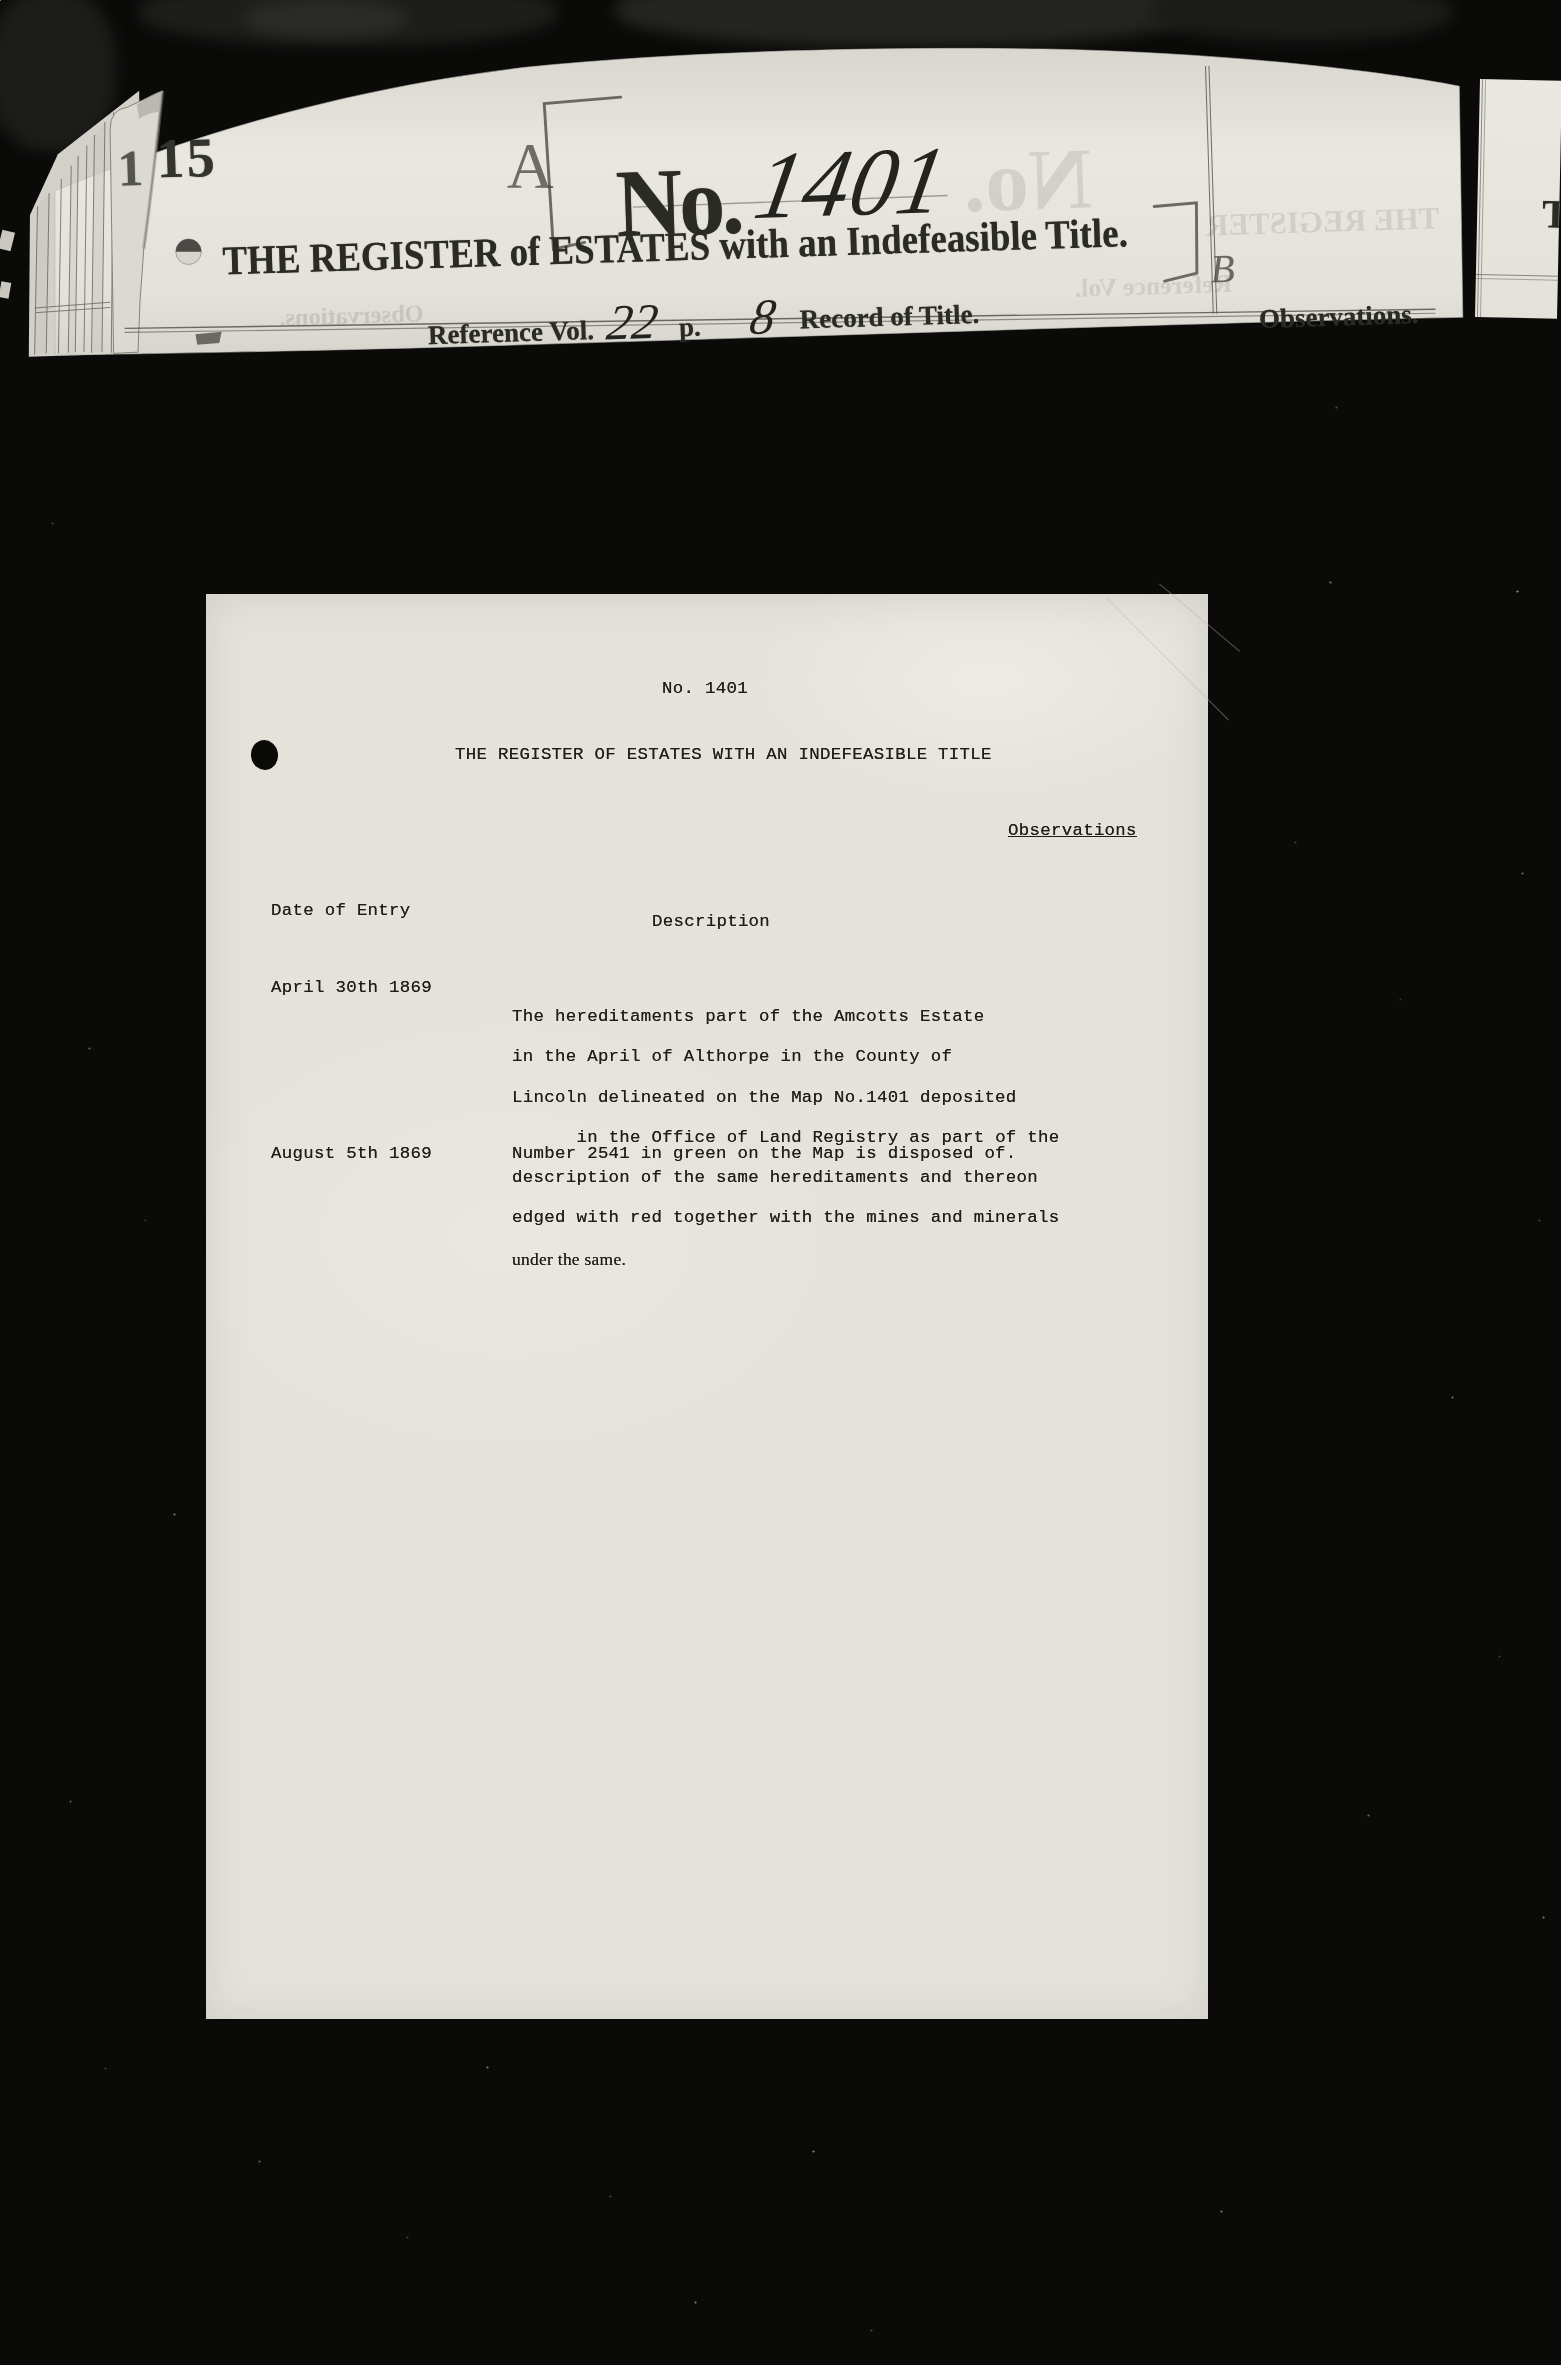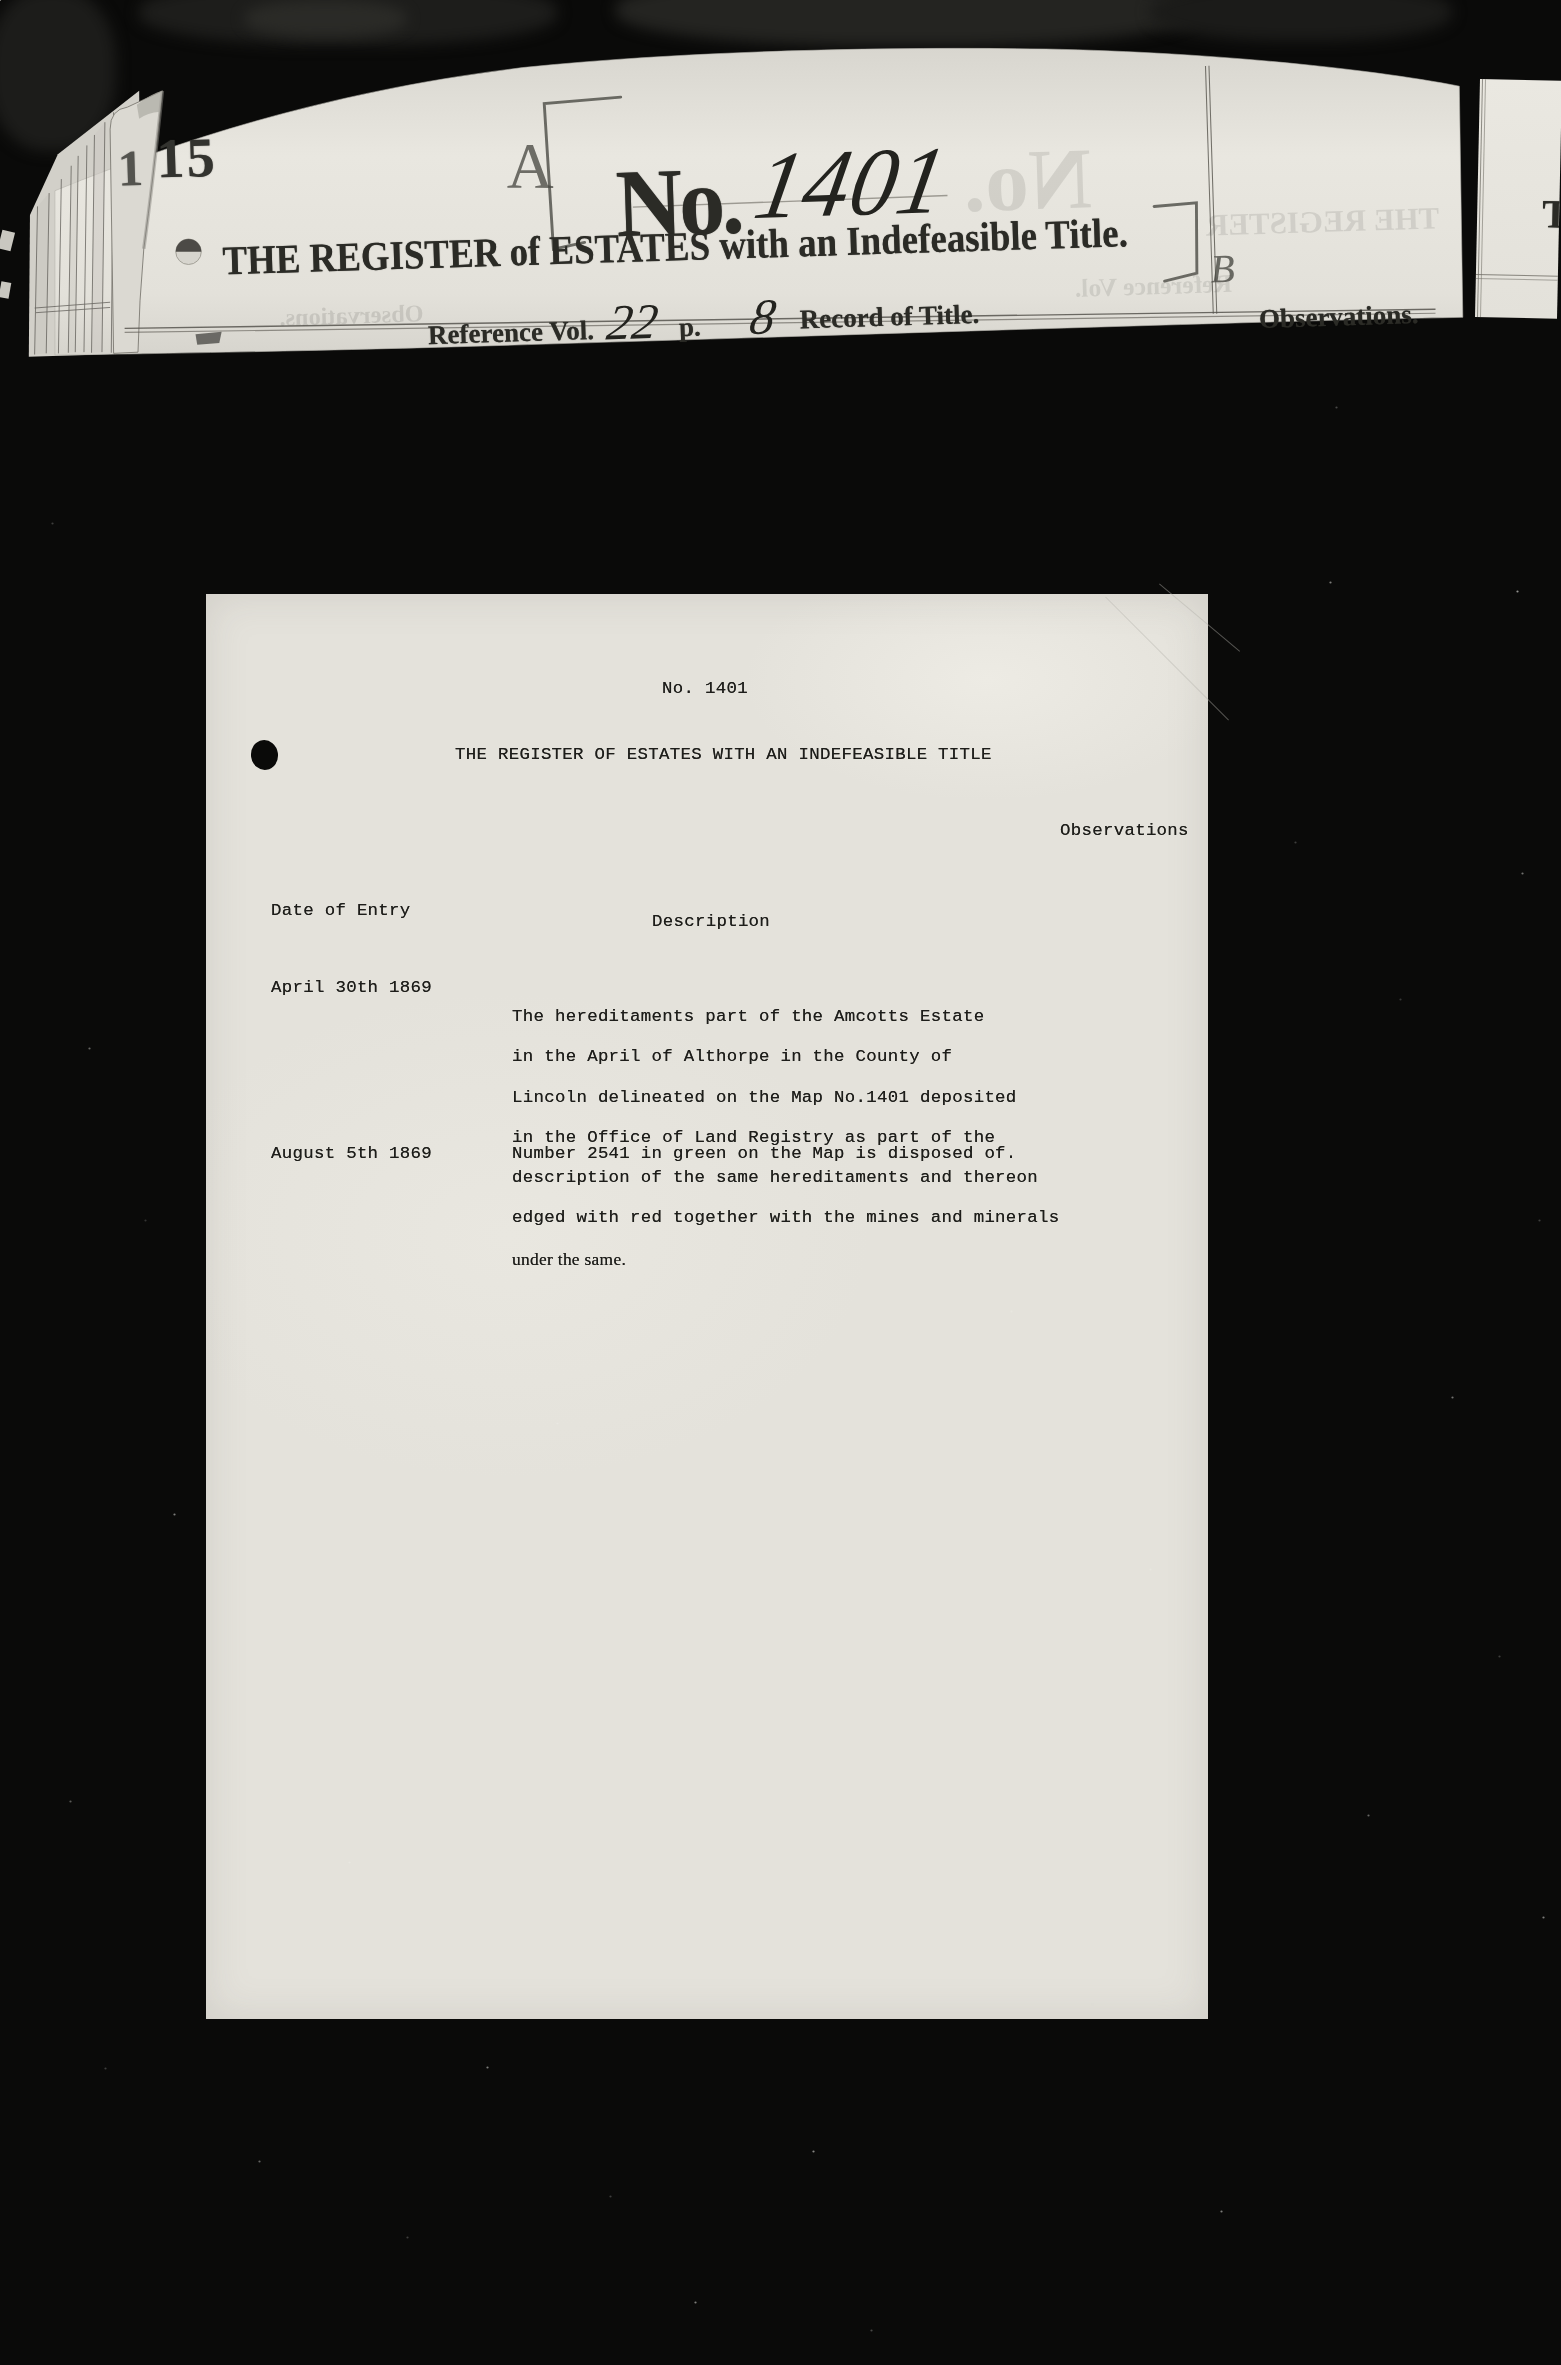--- a/index.html
+++ b/index.html
@@ -158,31 +158,31 @@
 
   <section class="typed-page">
 
     <div class="crease" style="left:874px; top:64px; width:174px; height:1.2px; transform:rotate(45deg);"></div>
     <div class="crease" style="left:941px; top:23px; width:105px; height:1.2px; transform:rotate(40deg);"></div>
 
     <div style="left:45px; top:146px; width:27px; height:30px; border-radius:50%; background:#0a0a09; transform:rotate(-8deg);"></div>
 
     <div class="mono" style="left:456px; top:85px;">No. 1401</div>
     <div class="mono" style="left:249px; top:151px;">THE REGISTER OF ESTATES WITH AN INDEFEASIBLE TITLE</div>
-    <div class="mono" style="left:854px; top:227px;">Observations</div>
+    <div class="mono" style="left:802px; top:227px;text-decoration:underline;">Observations</div>
 
     <div class="mono" style="left:65px; top:307px;">Date of Entry</div>
     <div class="mono" style="left:446px; top:318px;">Description</div>
 
     <div class="mono" style="left:65px; top:384px;">April 30th 1869</div>
     <div style="left:306px; top:372px;">
       <div class="mono" style="position:static;margin-top:21px;">The hereditaments part of the Amcotts Estate</div>
       <div class="mono" style="position:static;">in the April of Althorpe in the County of</div>
       <div class="mono" style="position:static;">Lincoln delineated on the Map No.1401 deposited</div>
-      <div class="mono" style="position:static;">in the Office of Land Registry as part of the</div>
+      <div class="mono" style="position:static;text-align:right;">in the Office of Land Registry as part of the</div>
       <div class="mono" style="position:static;">description of the same hereditaments and thereon</div>
       <div class="mono" style="position:static;">edged with red together with the mines and minerals</div>
       <div class="mono" style="position:static;font-family:Liberation Serif, serif;">under the same.</div>
     </div>
 
     <div class="mono" style="left:65px; top:550px;">August 5th 1869</div>
     <div class="mono" style="left:306px; top:550px;">Number 2541 in green on the Map is disposed of.</div>
   </section>
 
   <div class="specks" style="background:rgba(240,240,235,.65);

